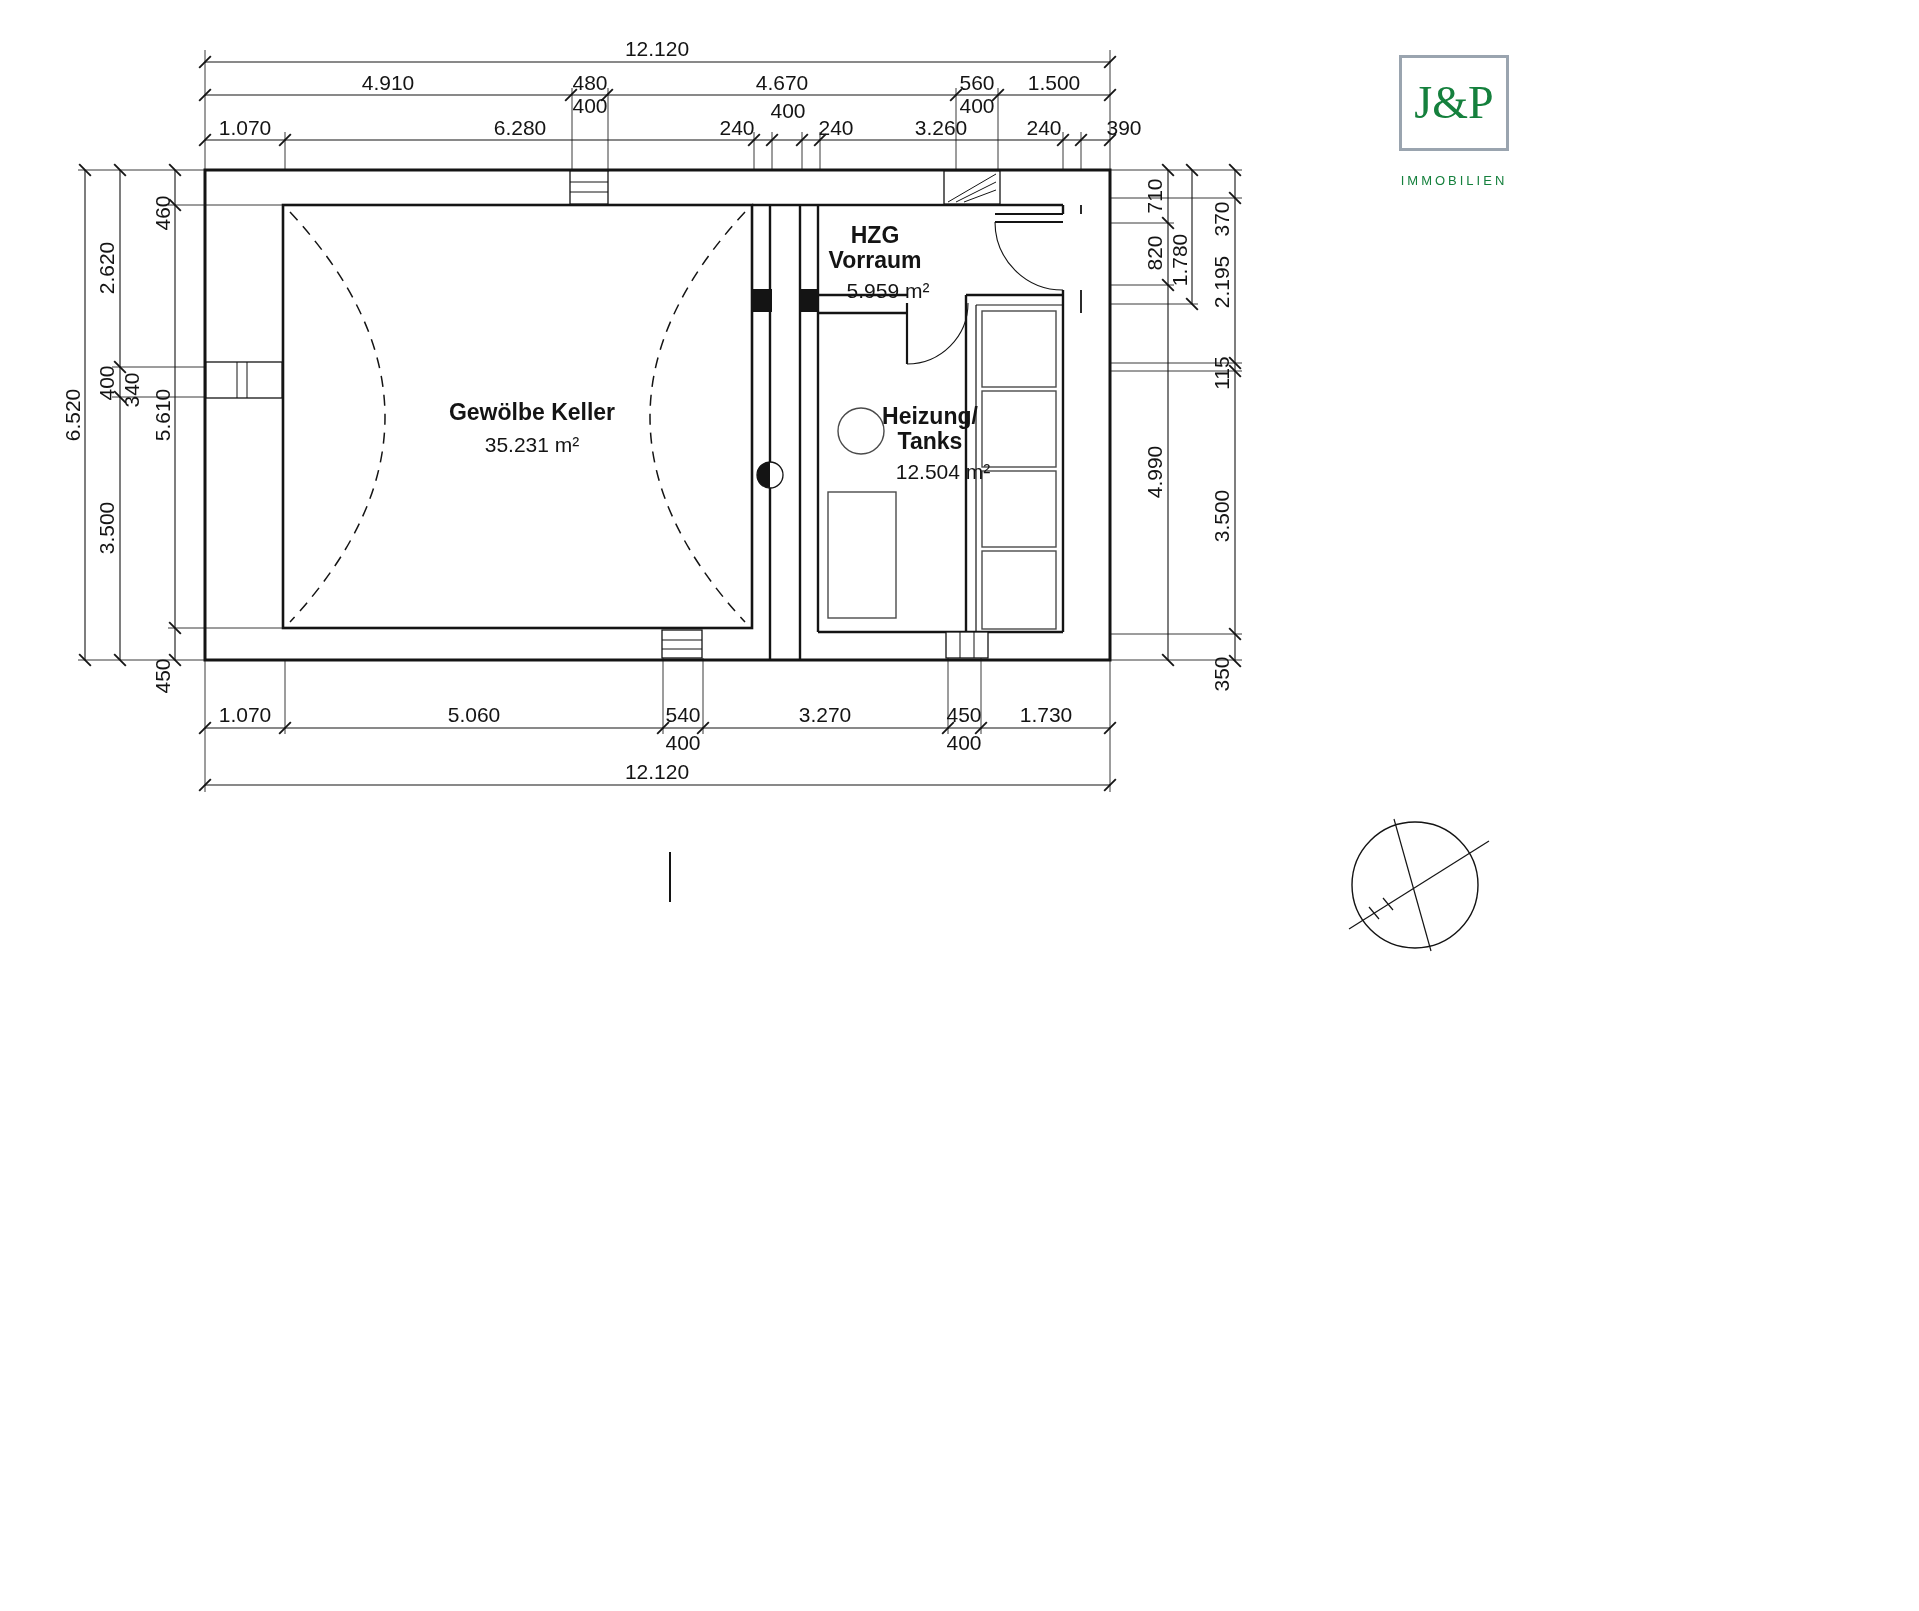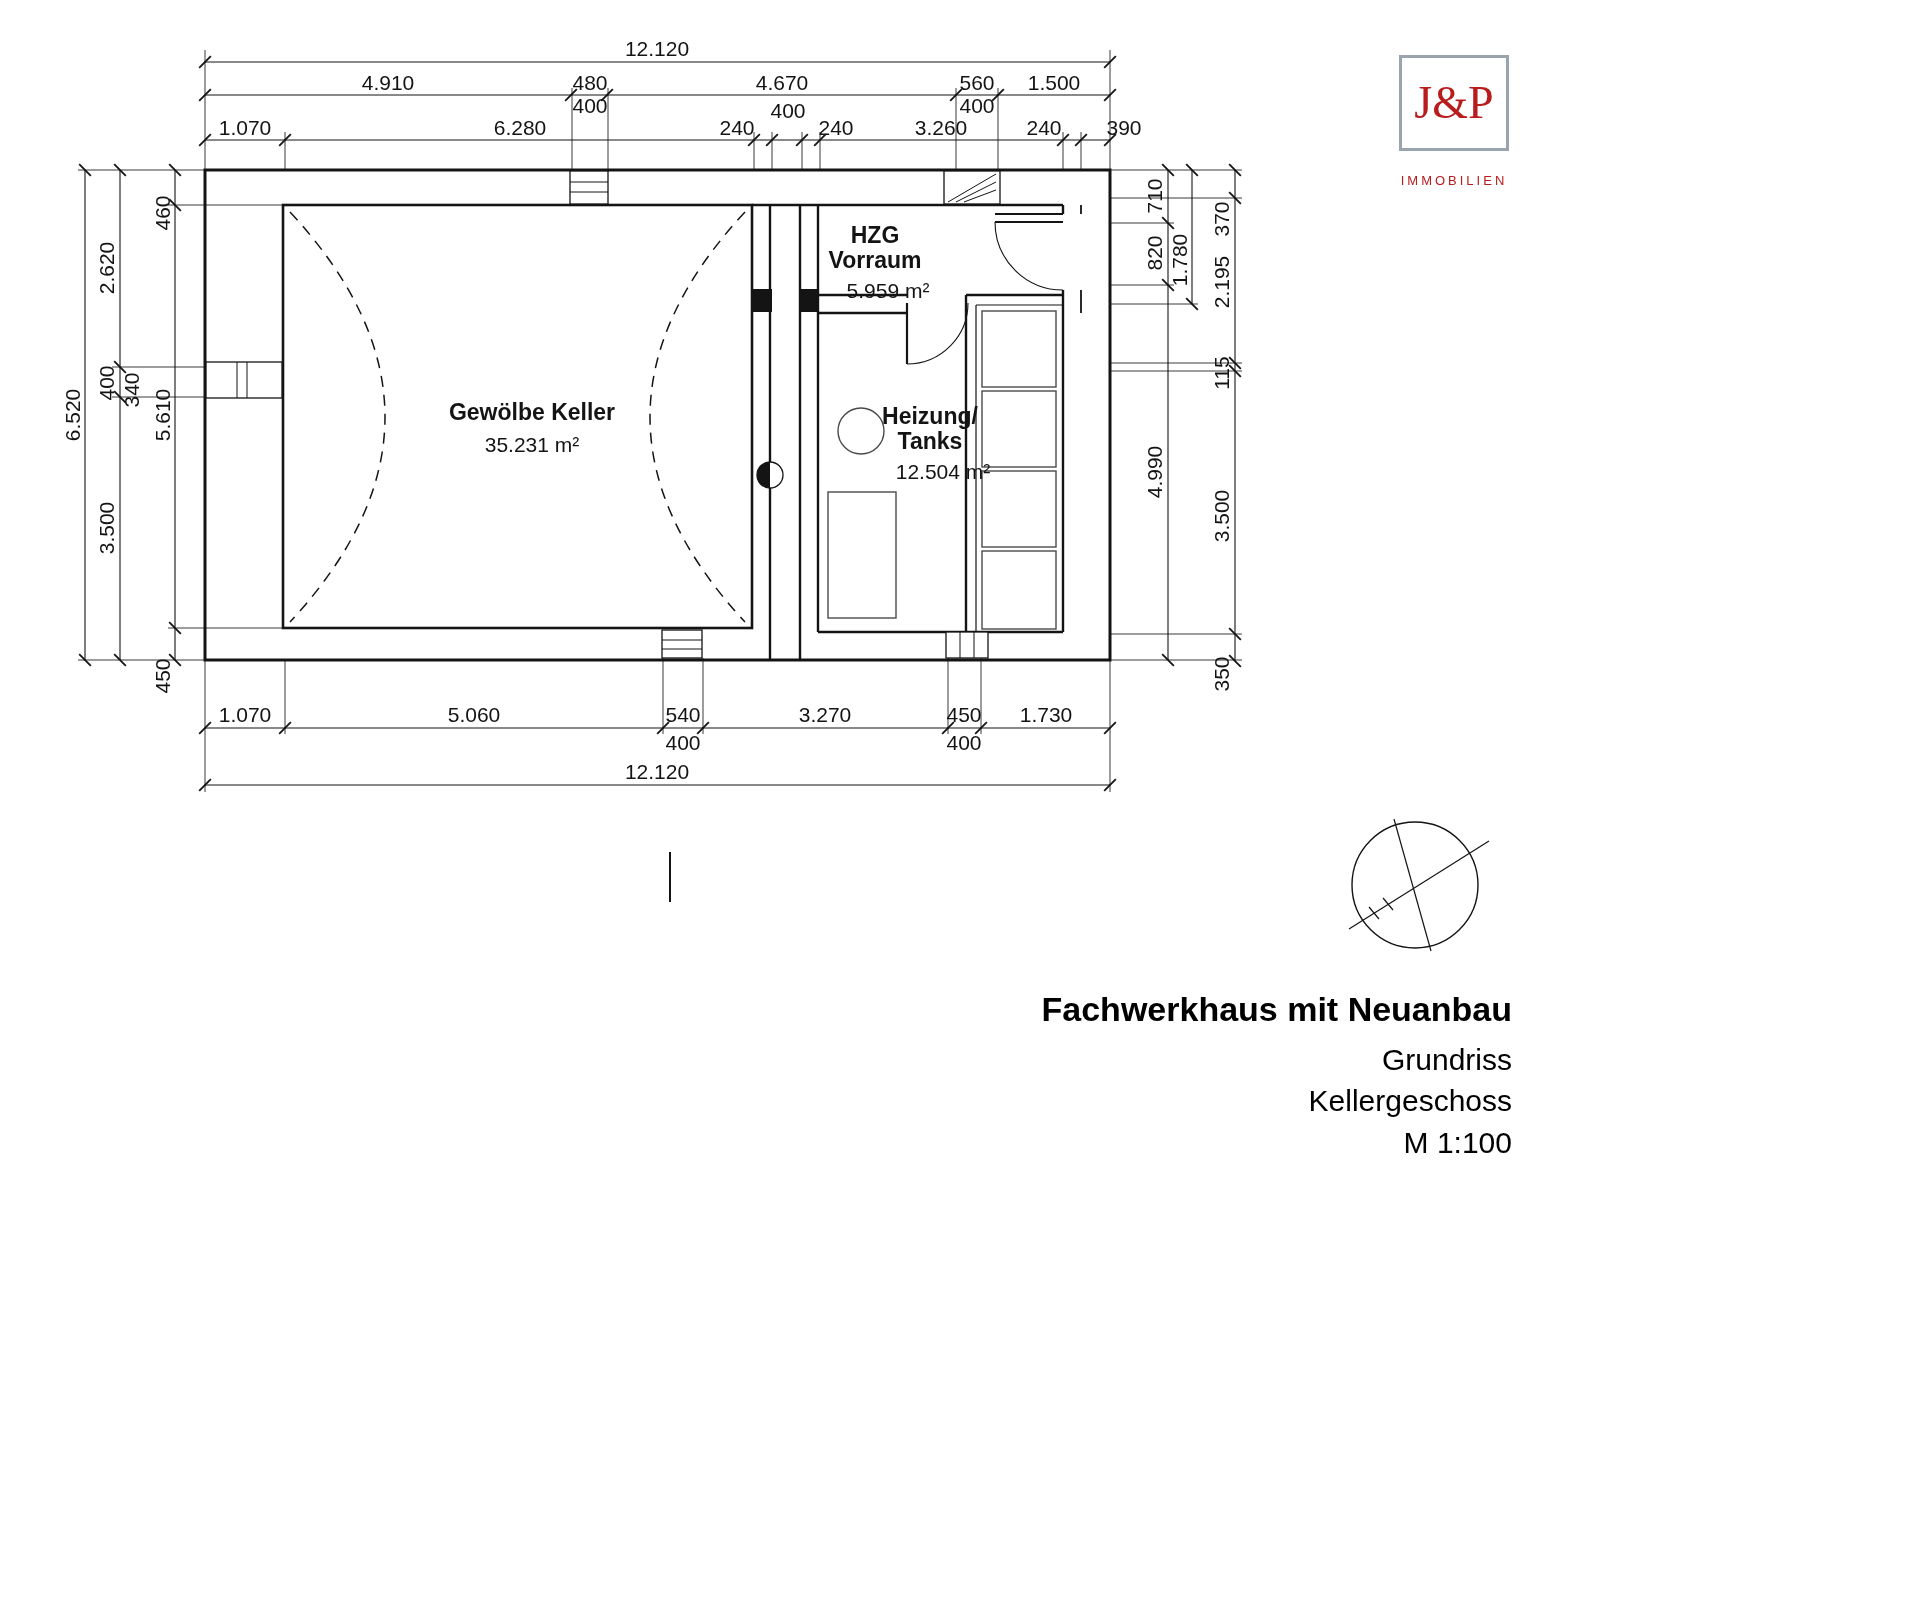--- a/index.html
+++ b/index.html
@@ -3,21 +3,21 @@
 <meta charset="utf-8">
 <style>
   html,body{margin:0;padding:0;background:#ffffff}
   .canvas{position:relative;width:1919px;height:1611px;background:#ffffff;overflow:hidden;
           font-family:"Liberation Sans",sans-serif}
   svg{position:absolute;left:0;top:0}
   svg text{fill:#141414;font-family:"Liberation Sans",sans-serif}
   .dim-label{font-size:21px}
   .room-name{font-size:23px;font-weight:bold}
   .room-area{font-size:21px}
-  .logo{position:absolute;left:1396px;top:55px;width:116px;text-align:center;color:#b91c1c}
+  .logo{position:absolute;left:1396px;top:55px;width:116px;text-align:center;color:#15803d}
   .logo-frame{width:104px;height:90px;border:3px solid #9aa4af;margin:0 auto;
               display:flex;align-items:center;justify-content:center}
   .logo-monogram{font-family:"Liberation Serif",serif;font-size:46px;line-height:1}
   .logo-sub{margin-top:22px;font-size:13px;letter-spacing:3px;white-space:nowrap}
   .title-block{position:absolute;right:407px;top:990px;text-align:right;color:#000}
   .title-project{font-size:34px;font-weight:bold;margin-bottom:10px}
   .title-line{font-size:30px;line-height:1.38}
 </style>
 </head>
 <body>
@@ -237,20 +237,14 @@
   </g>
 </svg>
 
 <div class="logo">
   <div class="logo-frame">
     <span class="logo-monogram">J&amp;P</span>
   </div>
   <div class="logo-sub">IMMOBILIEN</div>
 </div>
 
-<div class="title-block">
-  <div class="title-project">Fachwerkhaus mit Neuanbau</div>
-  <div class="title-line">Grundriss</div>
-  <div class="title-line">Kellergeschoss</div>
-  <div class="title-line">M 1:100</div>
+
 </div>
 
-</div>
-
 </body></html>

